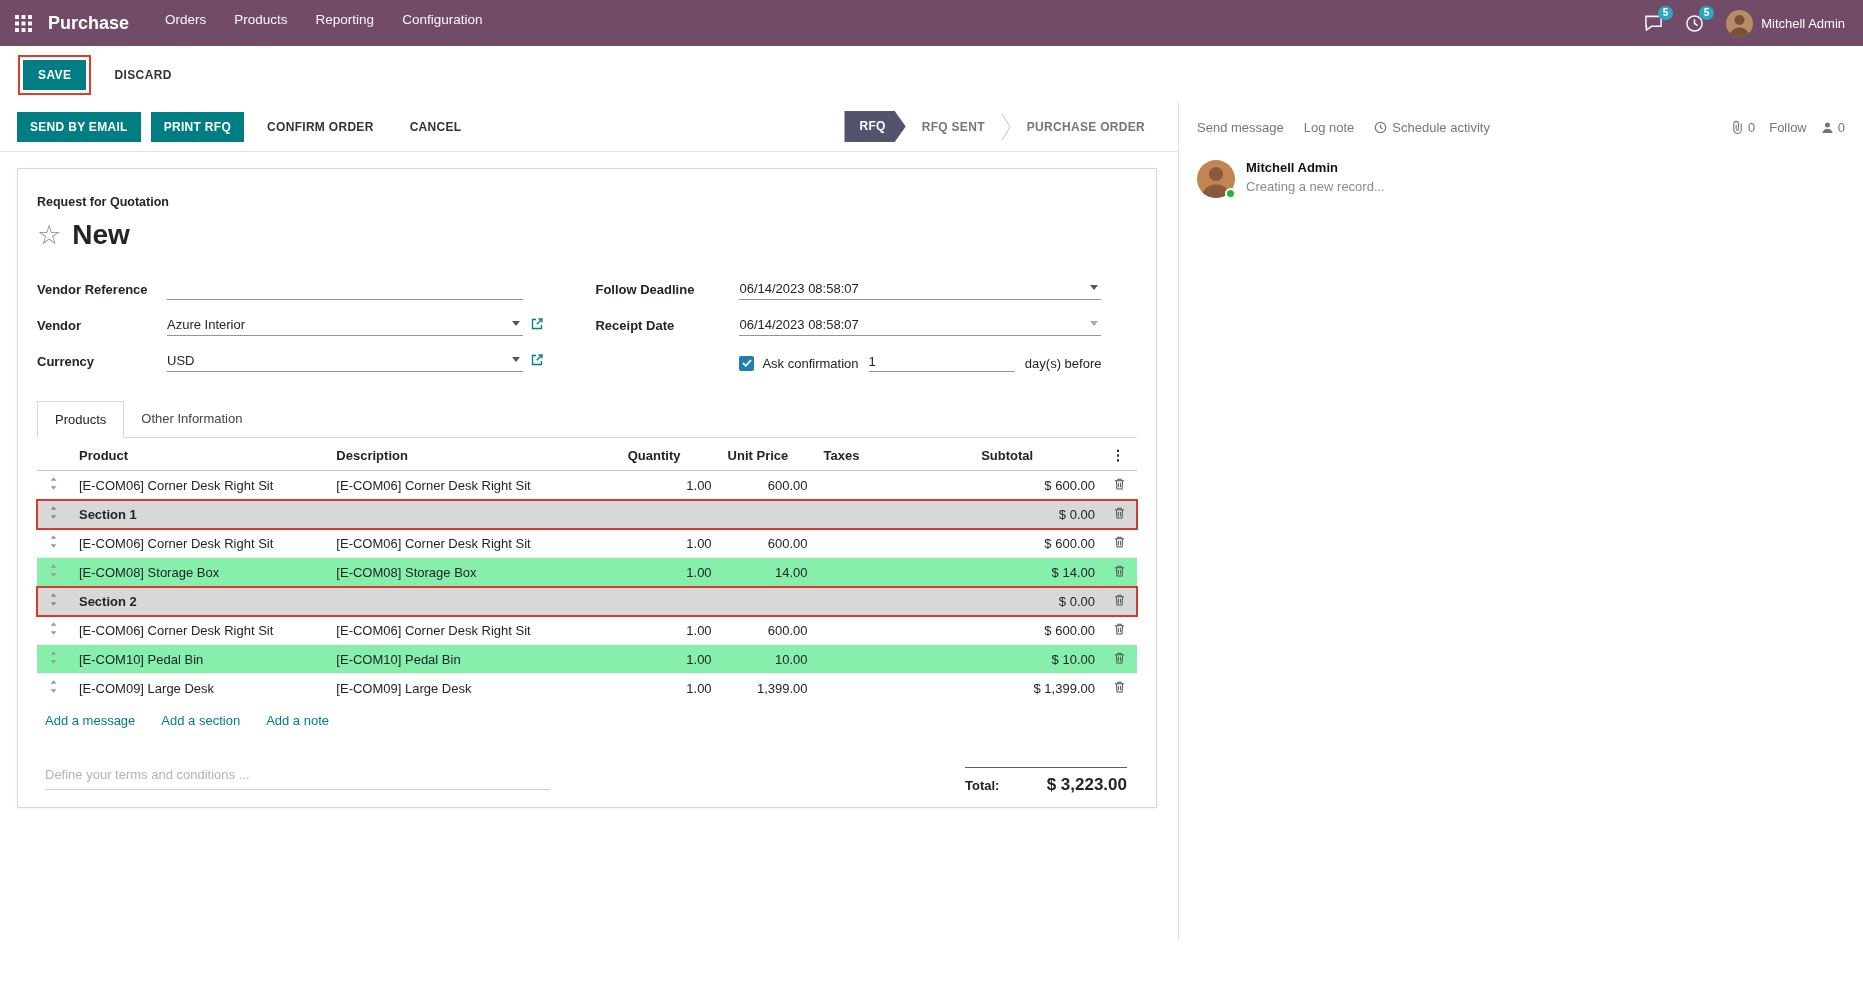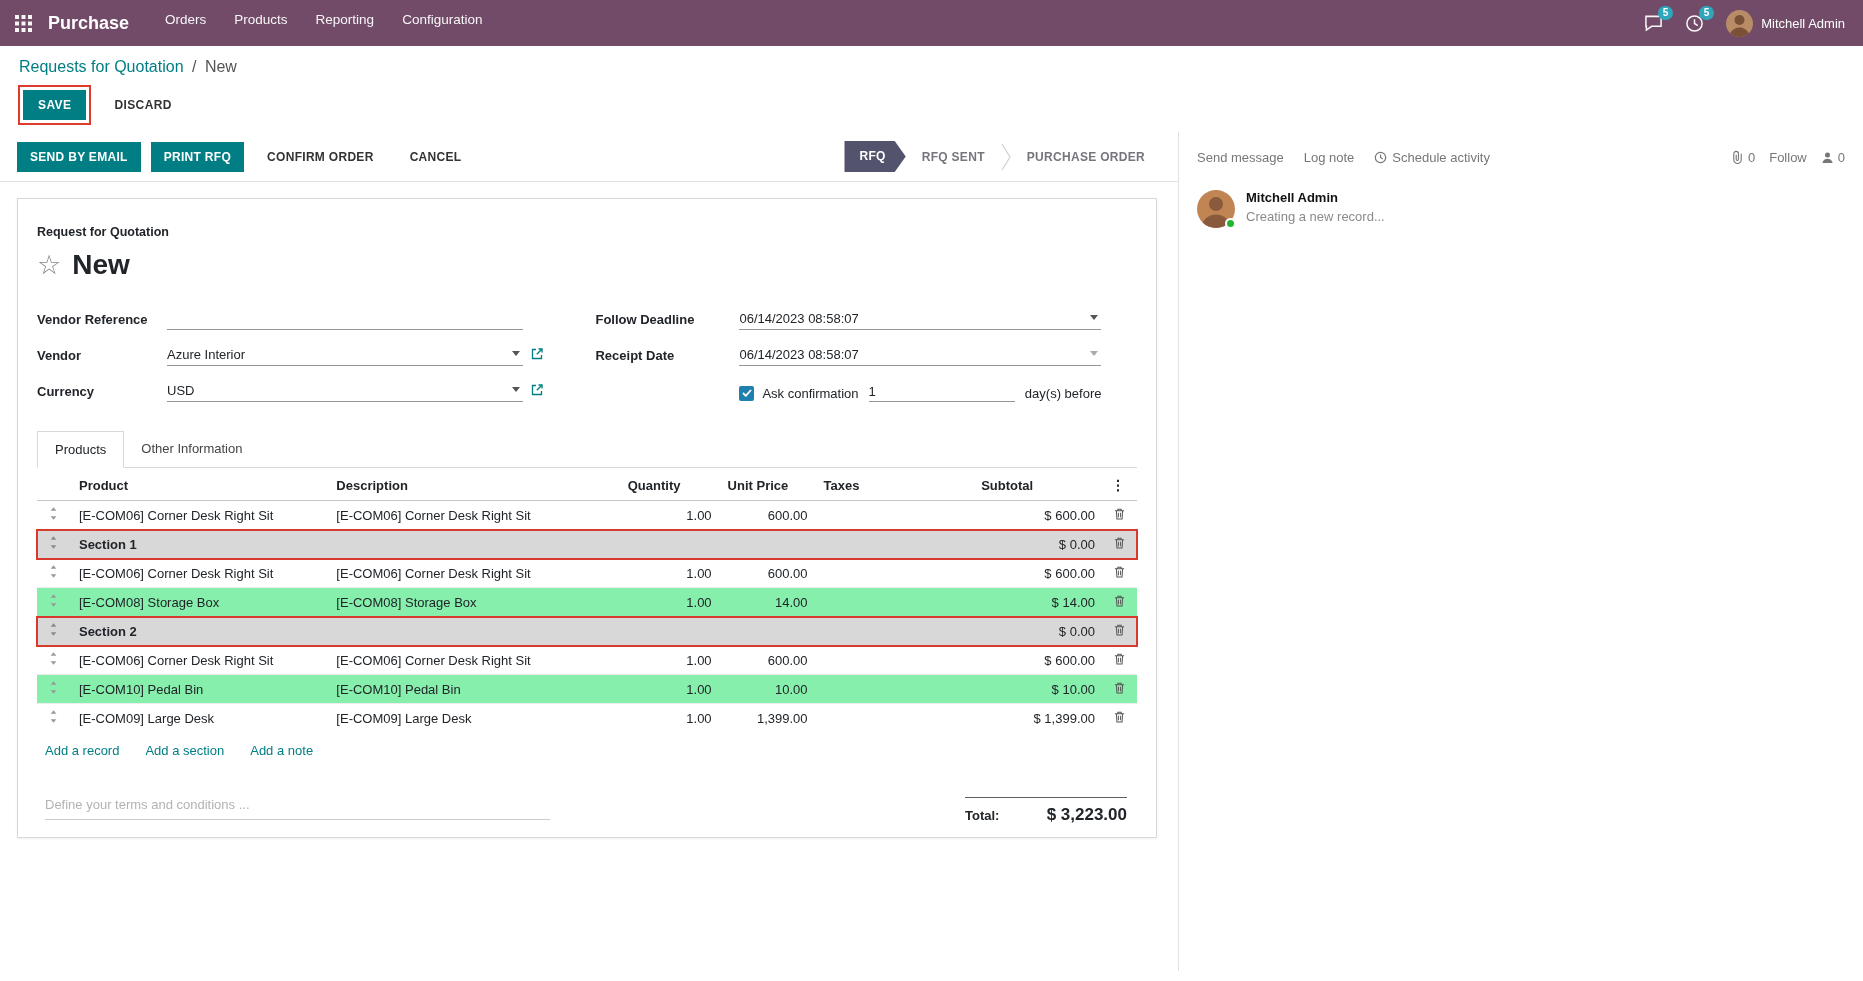--- a/index.html
+++ b/index.html
@@ -173,25 +173,20 @@
             <circle cx="13.5" cy="10" r="5" fill="#7a5136"></circle>
             <path d="M3 27c1.5-7 6-9.5 10.5-9.5S22.5 20 24 27z" fill="#7a5136"></path>
           </svg>
       </span>
       <span>Mitchell Admin</span>
     </div>
   </div>
 </div>
 
 <div class="control-panel">
-  <div class="breadcrumb">
-    <span class="bc-parent">Requests for Quotation</span>
-    <span class="bc-sep">/</span>
-    <span class="bc-current">New</span>
-  </div>
   <div class="cp-buttons">
     <button class="btn-save">SAVE</button>
     <button class="btn-discard">DISCARD</button>
   </div>
 </div>
 
 <div class="content">
 
   <div class="left-pane">
 
@@ -425,21 +420,21 @@
             <td></td>
             <td class="num">$ 1,399.00</td>
             <td class="trash"><svg width="11" height="12" viewBox="0 0 12 13" fill="none" stroke="#555" stroke-width="1.1">
                   <path d="M1 3h10M4.2 3V1.3h3.6V3M2.6 3l.6 9h5.6l.6-9M4.8 5v5M7.2 5v5"></path>
                 </svg></td>
           </tr>
         </tbody>
       </table>
 
       <div class="add-links">
-        <span>Add a record</span>
+        <span>Add a message</span>
         <span>Add a section</span>
         <span>Add a note</span>
       </div>
 
       <div class="bottom-row">
         <input class="terms-input" placeholder="Define your terms and conditions ..." style="">
         <div class="total-box">
           <span class="total-label">Total:</span>
           <span class="total-value">$ 3,223.00</span>
         </div>

